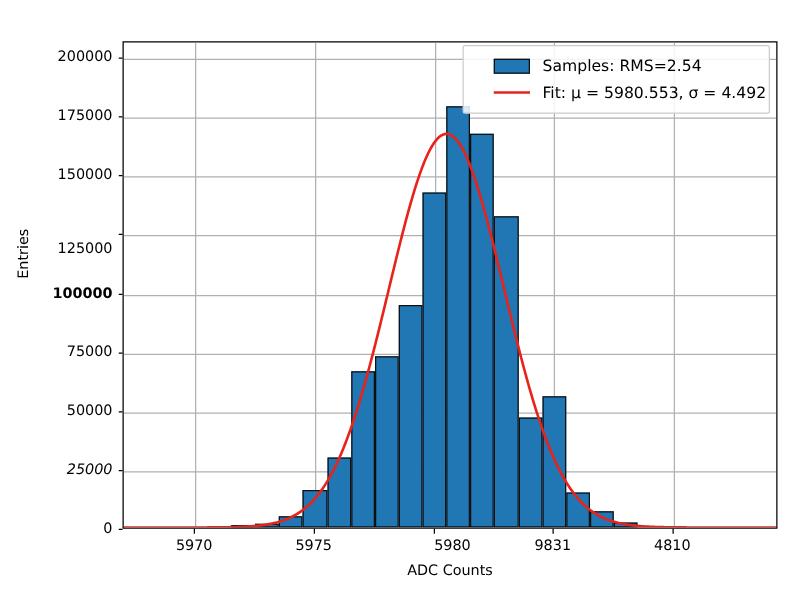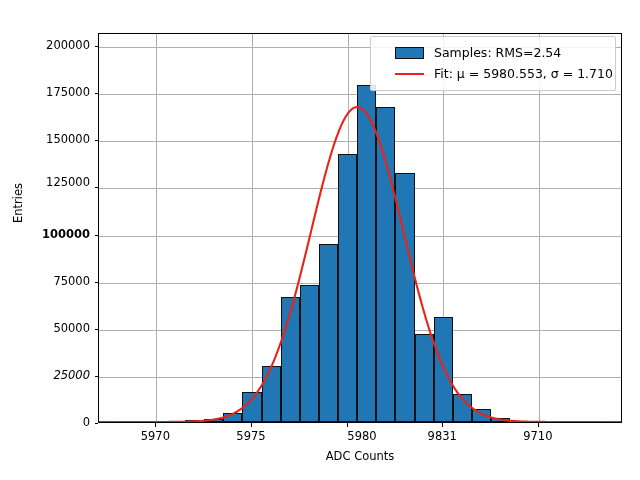--- a/index.html
+++ b/index.html
@@ -167,41 +167,41 @@
       <div class="tick-y" style="top: 187.493px;"></div>
       <div class="tick-y" style="top: 140.391px;"></div>
       <div class="tick-y" style="top: 93.2899px;"></div>
       <div class="tick-y" style="top: 46.1884px;"></div>
     </div>
   <div id="xticklabels">
       <div class="xticklabel" style="left: 155.372px; text-align: center;">5970</div>
       <div class="xticklabel" style="left: 250.993px;">5975</div>
       <div class="xticklabel" style="left: 346.613px; text-align: right;">5980</div>
       <div class="xticklabel" style="left: 442.234px;">9831</div>
-      <div class="xticklabel" style="left: 537.854px;">9710</div>
+      <div class="xticklabel" style="left: 537.854px;">4810</div>
     </div>
   <div id="yticklabels">
       <div class="yticklabel" style="top: 423px;">0</div>
       <div class="yticklabel" style="top: 375.899px; font-style: italic;">25000</div>
       <div class="yticklabel" style="top: 328.797px;">50000</div>
       <div class="yticklabel" style="top: 281.696px;">75000</div>
       <div class="yticklabel" style="top: 234.594px; font-weight: bold;">100000</div>
-      <div class="yticklabel" style="top: 183px;">125000</div>
+      <div class="yticklabel" style="top: 199px;">125000</div>
       <div class="yticklabel" style="top: 140.391px;">150000</div>
       <div class="yticklabel" style="top: 93.2899px;">175000</div>
       <div class="yticklabel" style="top: 46.1884px;">200000</div>
     </div>
 
   <div id="xlabel">ADC Counts</div>
   <div id="ylabel">Entries</div>
 
   <div id="legend">
     <div class="legend-row">
       <span class="legend-swatch-patch"></span>
       <span class="legend-text">Samples: RMS=2.54</span>
     </div>
     <div class="legend-row">
       <span class="legend-swatch-line"></span>
-      <span class="legend-text">Fit: μ = 5980.553, σ = 1.710</span>
+      <span class="legend-text">Fit: μ = 5980.553, σ = 4.492</span>
     </div>
   </div>
 
 </div>
 
 </body></html>

